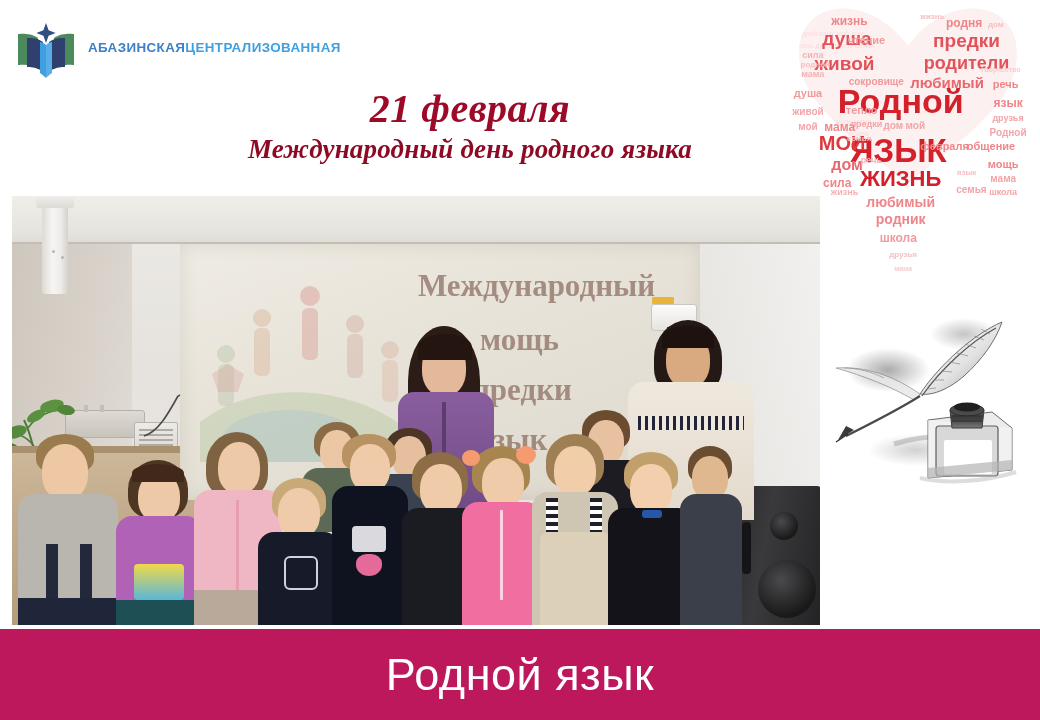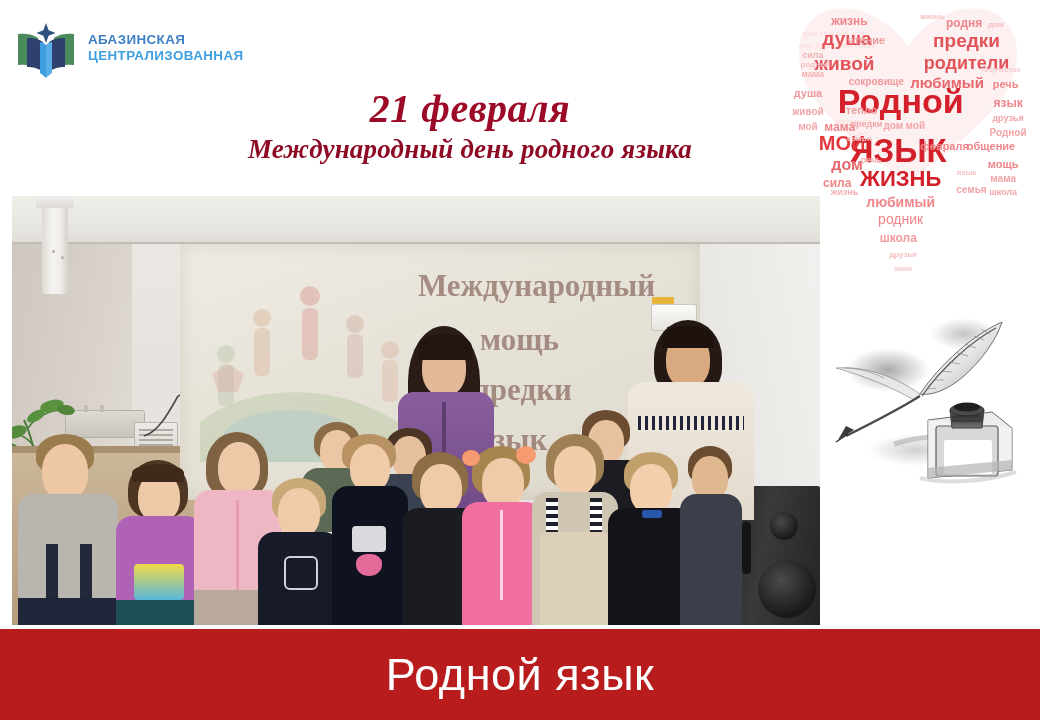--- a/index.html
+++ b/index.html
@@ -9,21 +9,21 @@
     font-family:"Liberation Sans", sans-serif;
     position:relative;
   }
   .page{position:relative;width:1040px;height:720px;background:#fff;overflow:hidden;}
 
   
   .header{position:absolute;left:0;top:0;width:1040px;height:196px;background:#fff;}
 
   .logo-block{position:absolute;left:14px;top:14px;width:270px;height:68px;display:flex;align-items:center;gap:10px;}
   .logo-mark{width:64px;height:62px;flex:0 0 auto;}
-  .logo-text{display:flex;flex-direction:column;justify-content:flex-start;line-height:1.18;}
+  .logo-text{display:flex;flex-direction:row;justify-content:flex-start;line-height:1.18;}
   .logo-line{font-size:13.4px;font-weight:bold;letter-spacing:.4px;white-space:nowrap;}
   .logo-l1{color:#3f7fc6;}
   .logo-l2{color:#3f9fe0;}
   .logo-l3{color:#58a05c;}
 
   .title-wrap{position:absolute;left:160px;top:88px;width:620px;text-align:center;}
   .title-main{
     font-family:"Liberation Serif", serif;font-style:italic;font-weight:bold;
     font-size:40px;color:#9c0a28;letter-spacing:.5px;line-height:1.05;
   }
@@ -96,21 +96,21 @@
   
   .person{position:absolute;}
   .head{position:absolute;border-radius:48% 48% 44% 44%;}
   .hair{position:absolute;border-radius:50% 50% 36% 36%;}
   .body{position:absolute;border-radius:16px 16px 0 0;}
 
   
   .quill{position:absolute;left:824px;top:318px;width:214px;height:186px;}
 
   
-  .banner{position:absolute;left:0;top:629px;width:1040px;height:91px;background:#b91c1c;
+  .banner{position:absolute;left:0;top:629px;width:1040px;height:91px;background:#be185d;
     display:flex;align-items:center;justify-content:center;}
   .banner-text{color:#ffffff;font-size:45px;letter-spacing:.5px;font-family:"Liberation Sans", sans-serif;}
 </style>
 </head>
 <body>
 
 <div class="page">
 
   <div class="header">
 
@@ -163,21 +163,21 @@
           <span class="hw" style="left: 56.12px; top: 140.6px; font-size: 20px; color: rgb(224, 56, 60); font-weight: bold;">МОИ</span>
           <span class="hw" style="left: 114.68px; top: 176.7px; font-size: 22px; color: rgb(211, 32, 42); font-weight: bold;">ЖИЗНЬ</span>
           <span class="hw" style="left: 61px; top: 36.1px; font-size: 19px; color: rgb(225, 83, 89); font-weight: bold;">душа</span>
           <span class="hw" style="left: 58.56px; top: 60.8px; font-size: 19px; color: rgb(225, 83, 89); font-weight: bold;">живой</span>
           <span class="hw" style="left: 180.56px; top: 38px; font-size: 19px; color: rgb(225, 83, 89); font-weight: bold;">предки</span>
           <span class="hw" style="left: 180.56px; top: 60.8px; font-size: 18px; color: rgb(225, 83, 89); font-weight: bold;">родители</span>
           <span class="hw" style="left: 161.04px; top: 79.8px; font-size: 15px; color: rgb(232, 104, 109); font-weight: bold;">любимый</span>
           <span class="hw" style="left: 61px; top: 163.4px; font-size: 16px; color: rgb(232, 104, 109); font-weight: bold;">дом</span>
           <span class="hw" style="left: 51.24px; top: 180.5px; font-size: 12px; color: rgb(239, 134, 138); font-weight: bold;">сила</span>
           <span class="hw" style="left: 114.68px; top: 199.5px; font-size: 14px; color: rgb(239, 134, 138); font-weight: bold;">любимый</span>
-          <span class="hw" style="left: 114.68px; top: 216.6px; font-size: 14px; color: rgb(239, 134, 138); font-weight: normal;">родник</span>
+          <span class="hw" style="left: 114.68px; top: 216.6px; font-size: 14px; color: rgb(239, 134, 138); font-weight: bold;">родник</span>
           <span class="hw" style="left: 112.24px; top: 235.6px; font-size: 12px; color: rgb(242, 154, 157); font-weight: bold;">школа</span>
           <span class="hw" style="left: 63.44px; top: 19px; font-size: 12px; color: rgb(239, 134, 138); font-weight: bold;">жизнь</span>
           <span class="hw" style="left: 80.52px; top: 38px; font-size: 11px; color: rgb(240, 153, 156); font-weight: bold;">чтение</span>
           <span class="hw" style="left: 90.28px; top: 79.8px; font-size: 10px; color: rgb(240, 153, 156); font-weight: bold;">сокровище</span>
           <span class="hw" style="left: 178.12px; top: 20.9px; font-size: 12px; color: rgb(239, 134, 138); font-weight: bold;">родня</span>
           <span class="hw" style="left: 219.6px; top: 81.7px; font-size: 11px; color: rgb(239, 134, 138); font-weight: bold;">речь</span>
           <span class="hw" style="left: 222.04px; top: 100.7px; font-size: 12px; color: rgb(239, 134, 138); font-weight: bold;">язык</span>
           <span class="hw" style="left: 222.04px; top: 115.9px; font-size: 9px; color: rgb(242, 166, 169); font-weight: bold;">друзья</span>
           <span class="hw" style="left: 222.04px; top: 131.1px; font-size: 10px; color: rgb(242, 166, 169); font-weight: bold;">Родной</span>
           <span class="hw" style="left: 158.6px; top: 144.4px; font-size: 11px; color: rgb(239, 134, 138); font-weight: bold;">февраля</span>

